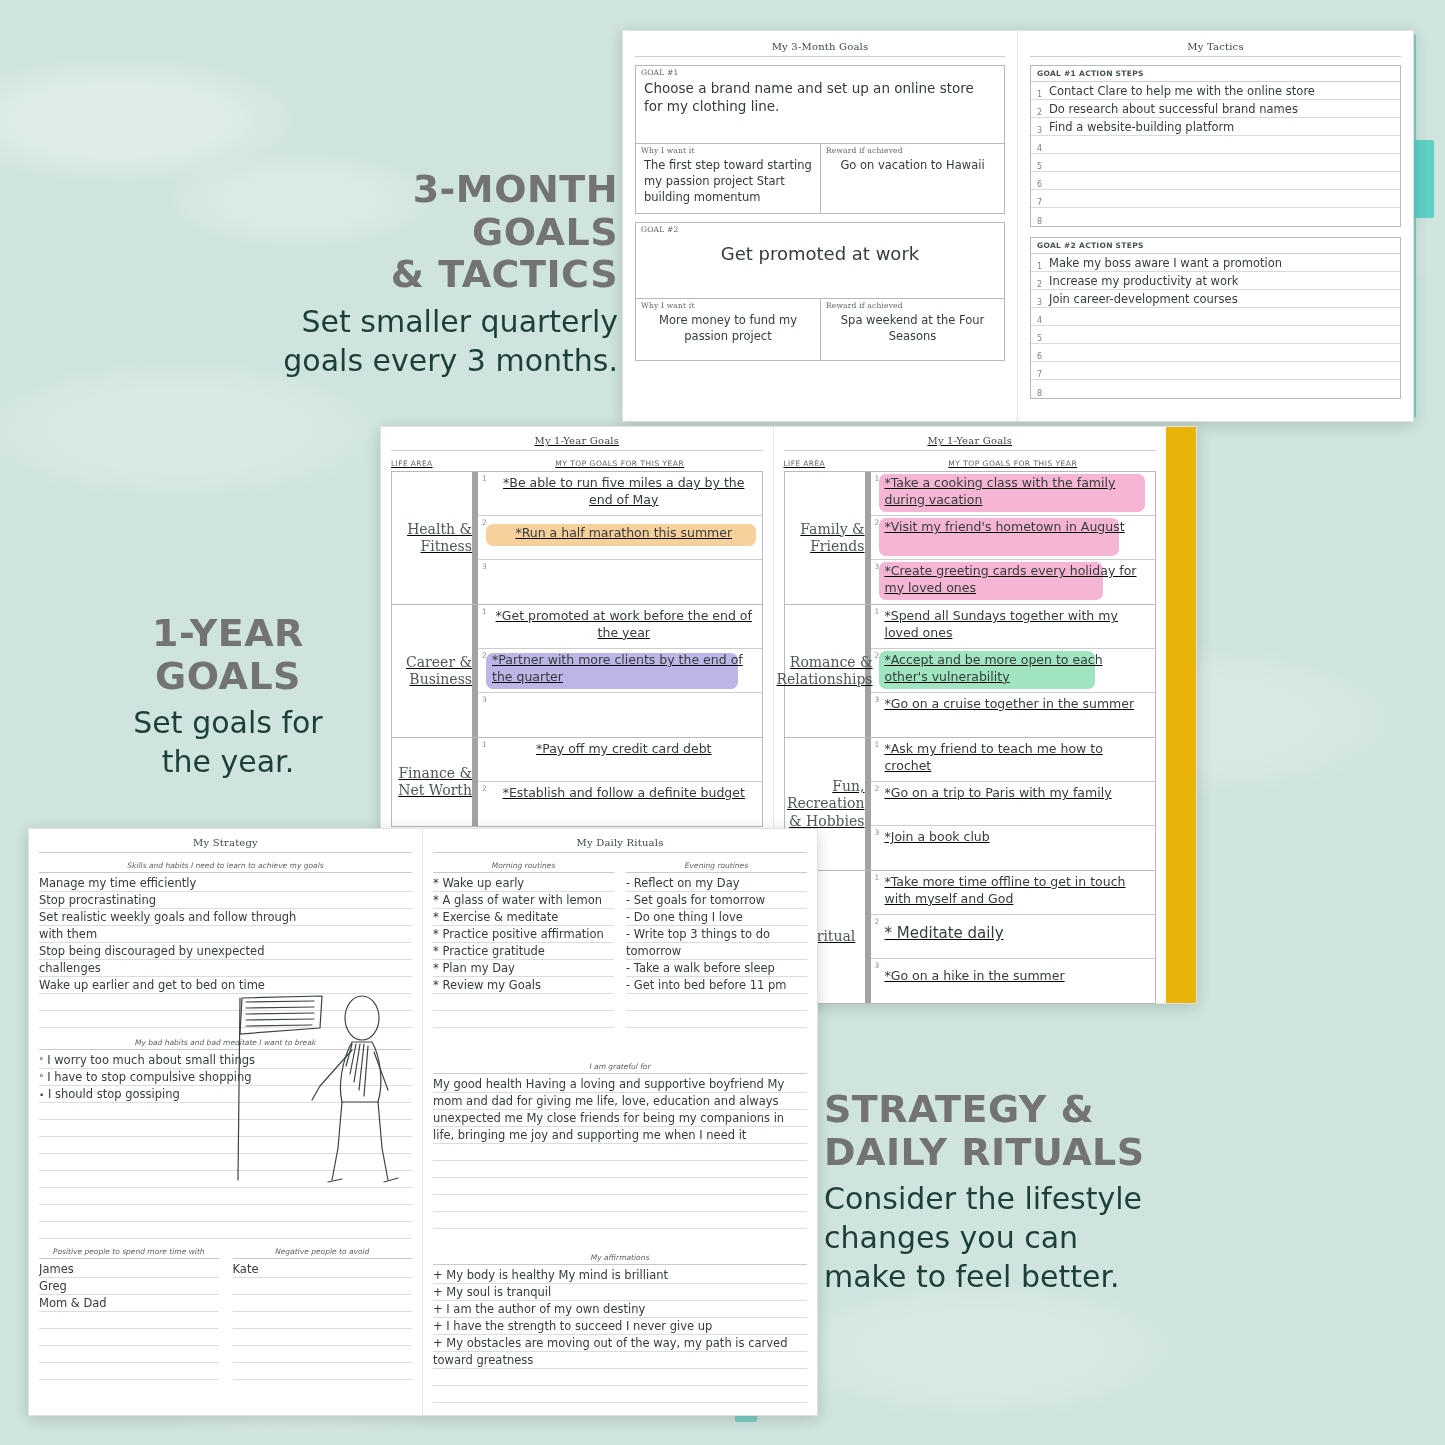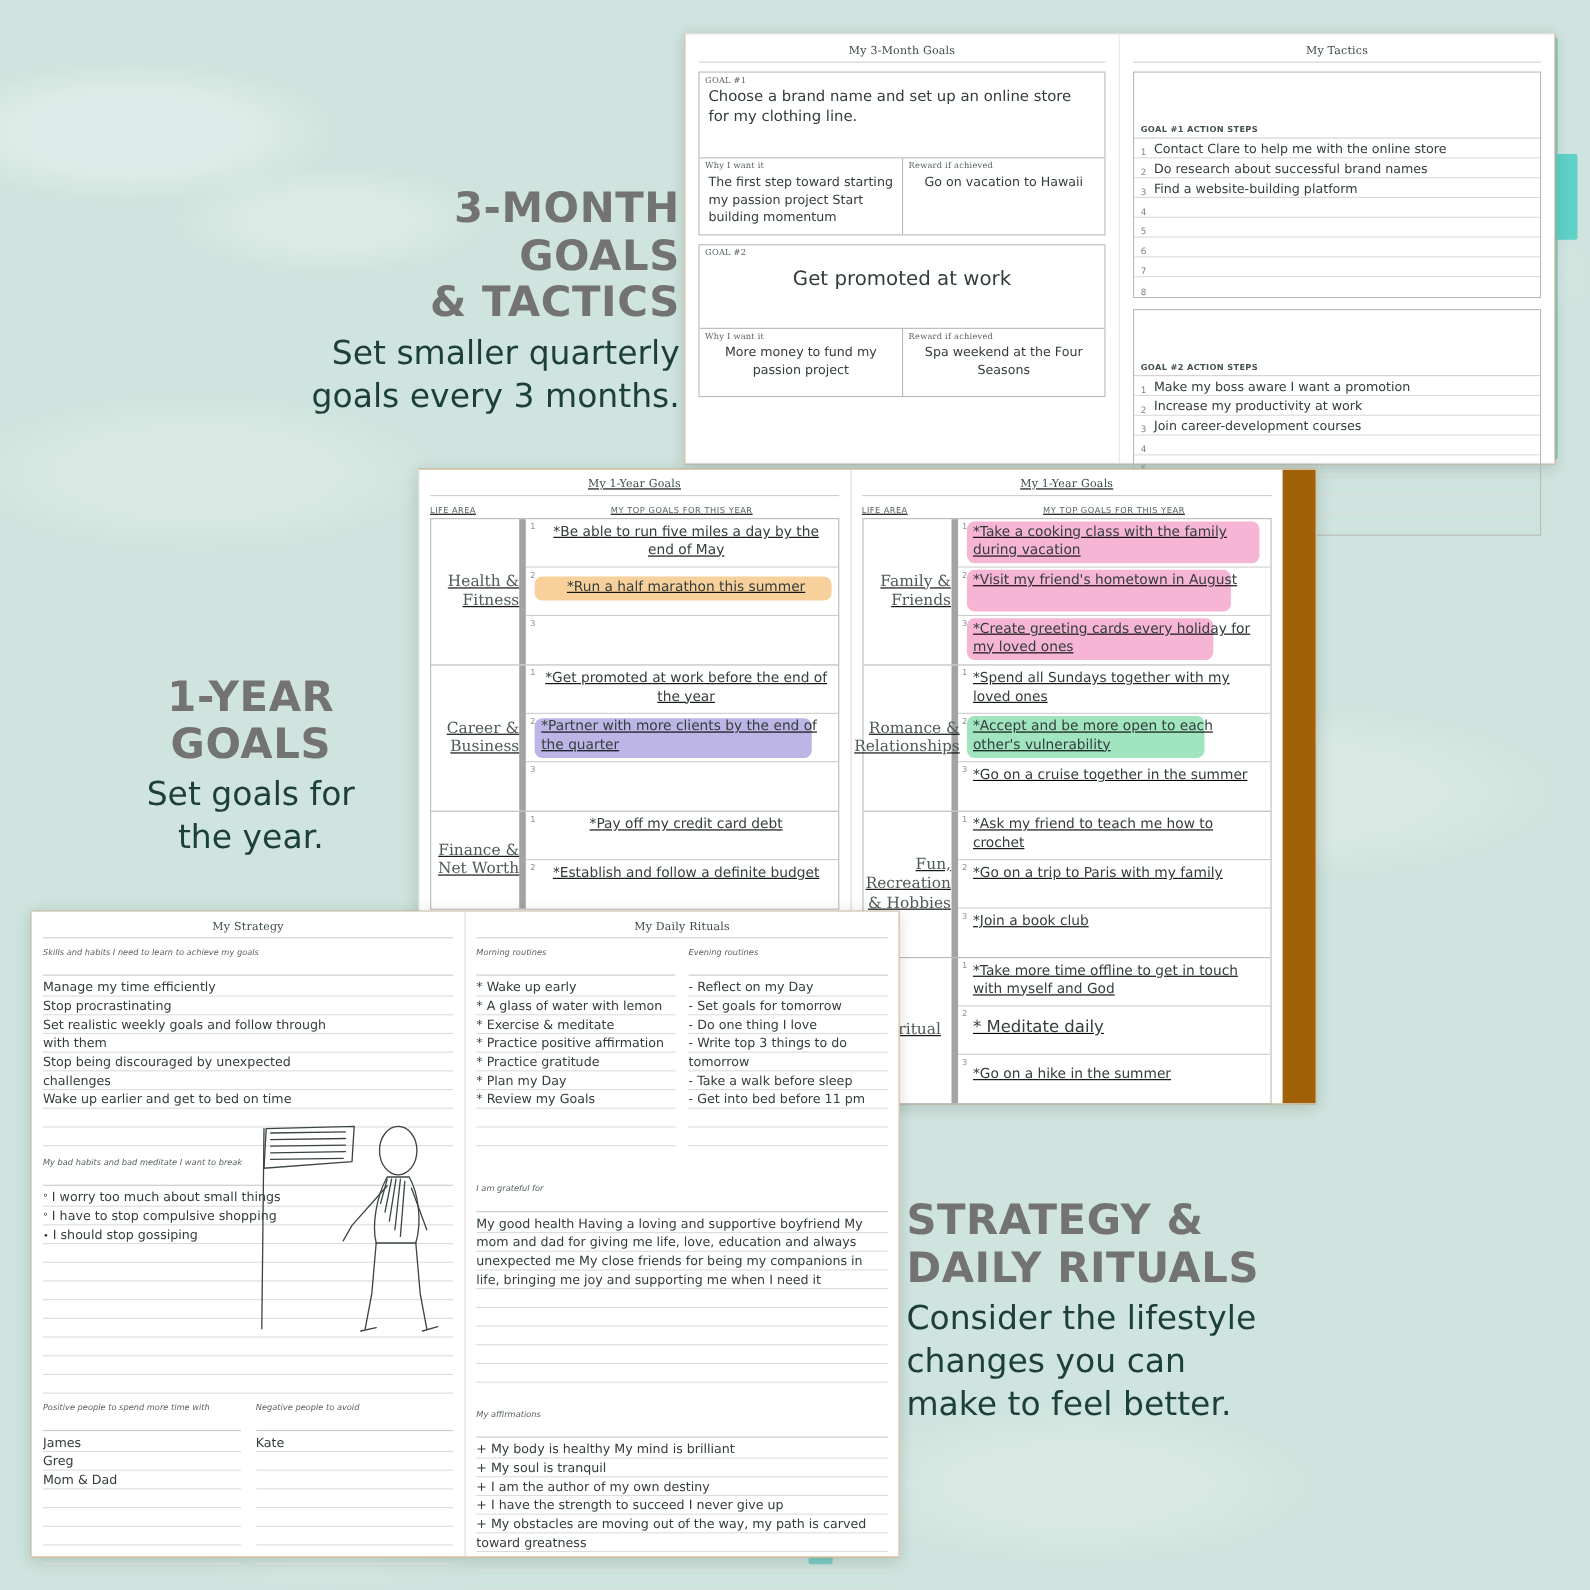--- a/index.html
+++ b/index.html
@@ -39,21 +39,21 @@
     font-size: 30px; font-weight:400; line-height:1.3; color:#1d3f3a; margin-top:6px;
   }
 
   #head-3month { left: 258px; top: 168px; width: 360px; text-align:right; }
   #head-1year  { left: 78px;  top: 612px; width: 300px; text-align:center; }
   #head-strategy { left: 824px; top: 1088px; width: 420px; text-align:left; }
 
   
   .spread {
     position:absolute;
-    background:#a16207;
+    background:#eab308;
     box-shadow: 0 3px 14px rgba(0,0,0,.16);
     display:flex;
     border:1px solid #e2e2e2;
   }
   .page { background:#fff; position:relative; padding:10px 12px; }
   .page.left { border-right:1px solid #e8e8e8; }
   .page-title {
     text-align:center; font-size:10px; color:#3b4a48; letter-spacing:.2px;
     padding-bottom:4px; border-bottom:1px solid #cfcfcf; margin-bottom:8px;
     font-family:"DejaVu Serif", serif;
@@ -82,21 +82,21 @@
   }
   .goalbox .val.small { font-size:11.5px; line-height:1.4; }
   .goalbox .val.big { font-size:18px; padding-top:8px; text-align:center; }
   .two-col { display:flex; border-top:1px solid #b9b9b9; }
   .two-col > div { width:50%; }
   .two-col > div + div { border-left:1px solid #b9b9b9; }
 
   .action-block { border:1px solid #b9b9b9; margin-bottom:10px; }
   .action-block .hdr {
     font-size:7.5px; color:#45524f; padding:3px 6px; border-bottom:1px solid #cfcfcf;
-    letter-spacing:.3px; font-weight:700;margin-top:44px;
+    letter-spacing:.3px; font-weight:700;
   }
   .action-row { display:flex; align-items:flex-end; border-bottom:1px solid #dadada; height:18px; padding:0 6px; }
   .action-row:last-child { border-bottom:none; }
   .action-row .num { font-size:8px; color:#7b8583; width:12px; }
   .action-row .txt { font-size:11.5px; color:#333d3c; line-height:1; padding-bottom:2px; }
 
   
   #spread-1year { left: 380px; top: 426px; width: 817px; height: 578px; text-decoration: underline; }
   #spread-1year .page { width: 392.5px; padding:8px 10px; }
   .yr-head { display:flex; font-size:7.5px; color:#5a6565; padding:0 0 3px 0; }
@@ -114,21 +114,21 @@
   .yr-goal { border-bottom:1px solid #cdcdcd; height:44px; position:relative; padding:3px 6px 0 14px; }
   .yr-goal:last-child { border-bottom:none; }
   .yr-goal .n { position:absolute; left:4px; top:2px; font-size:7.5px; color:#8a9391; }
   .yr-goal .t { font-size:12.5px; line-height:1.32; color:#333d3c; position:relative; z-index:2; }
   .yr-goal .t.center { text-align:center; }
   .hl { position:absolute; z-index:1; border-radius:7px; opacity:.85; }
 
   
   #spread-strategy { left: 28px; top: 828px; width: 790px; height: 588px; }
   #spread-strategy .page { width: 395px; padding:8px 10px; }
-  .sec-lab { font-size:7.5px; color:#58635f; border-bottom:1px solid #c9c9c9; padding-bottom:16px; margin-bottom:2px; font-style:italic; }
+  .sec-lab { font-size:7.5px; color:#58635f; border-bottom:1px solid #c9c9c9; padding-bottom:2px; margin-bottom:2px; font-style:italic;text-align:center; }
   .lines { }
   .ln { border-bottom:1px solid #dcdcdc; height:17px; font-size:11.5px; color:#333d3c; line-height:17px; white-space:nowrap; overflow:hidden; }
   .ritual-cols { display:flex; gap:12px; }
   .ritual-cols > div { flex:1; }
   .bottom-cols { display:flex; gap:14px; }
   .bottom-cols > div { flex:1; }
   .figure { position:absolute; }
 </style>
 </head>
 <body>

